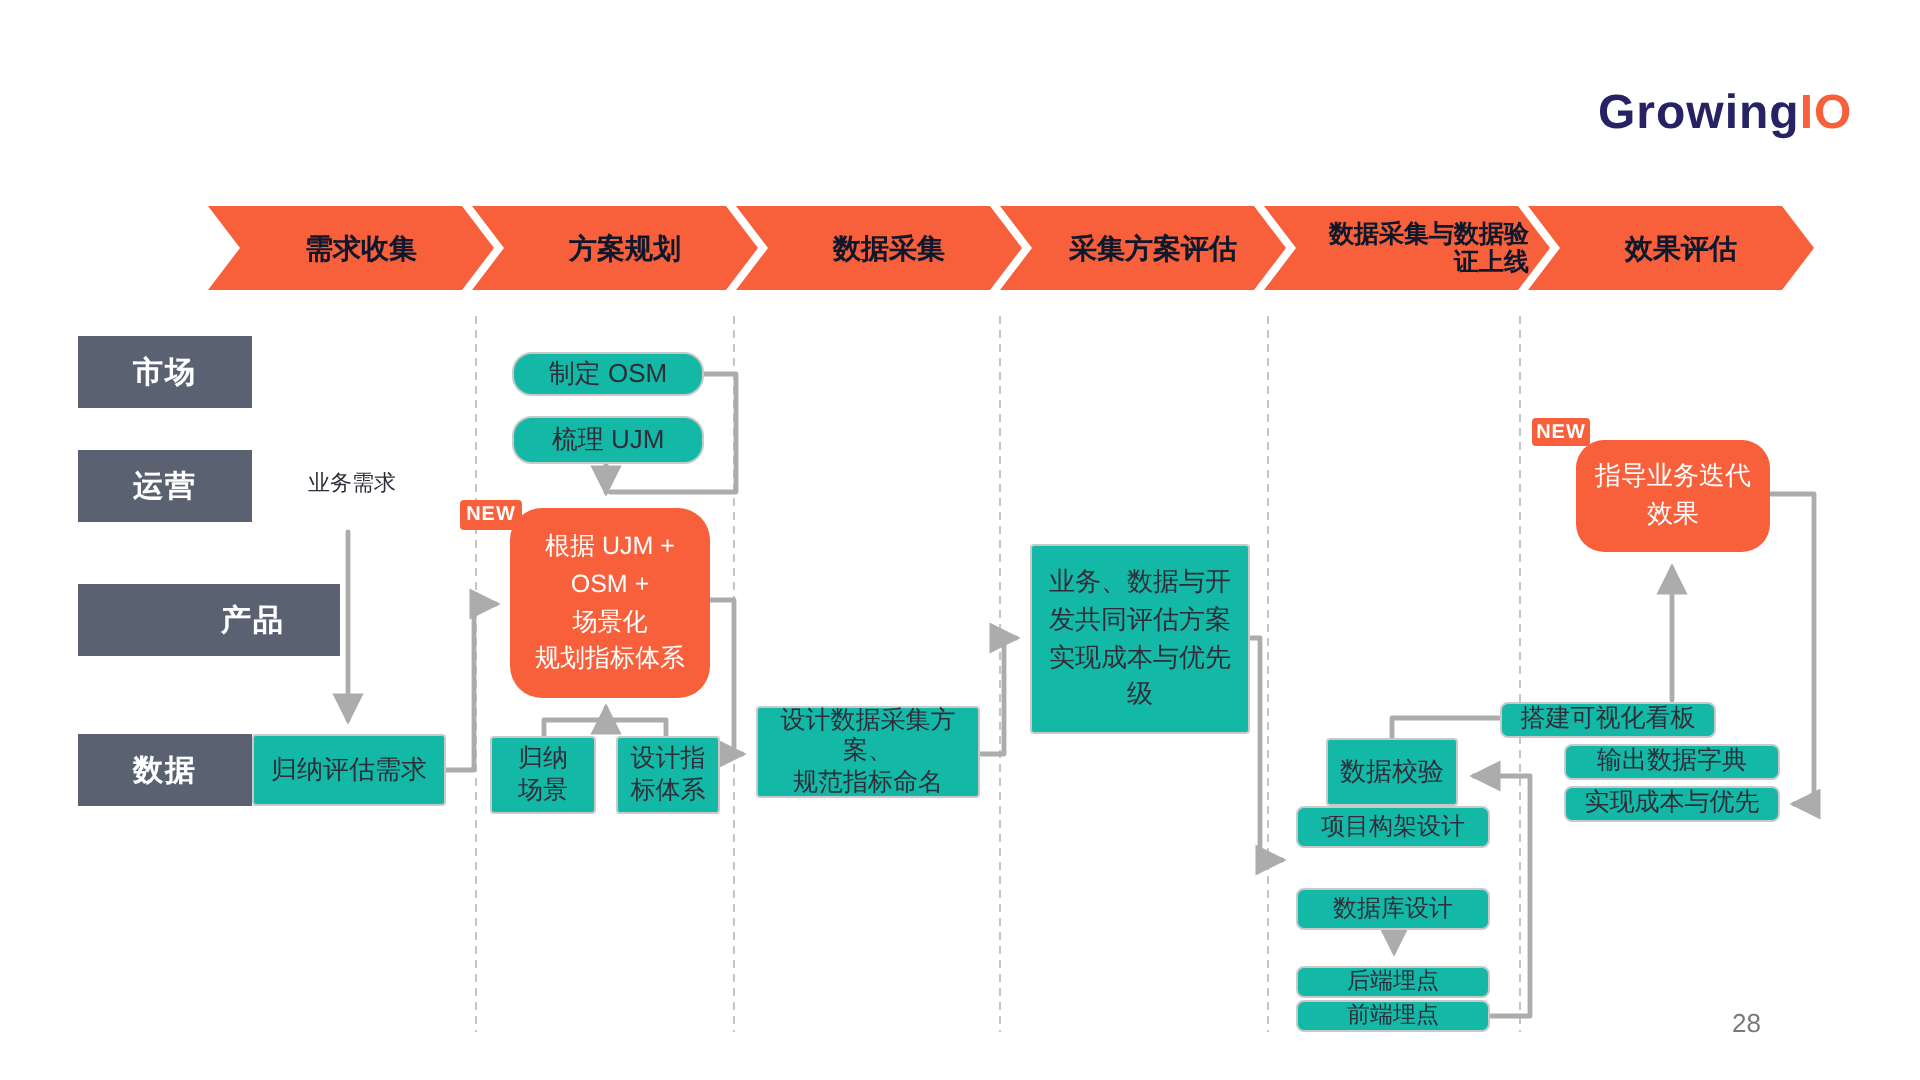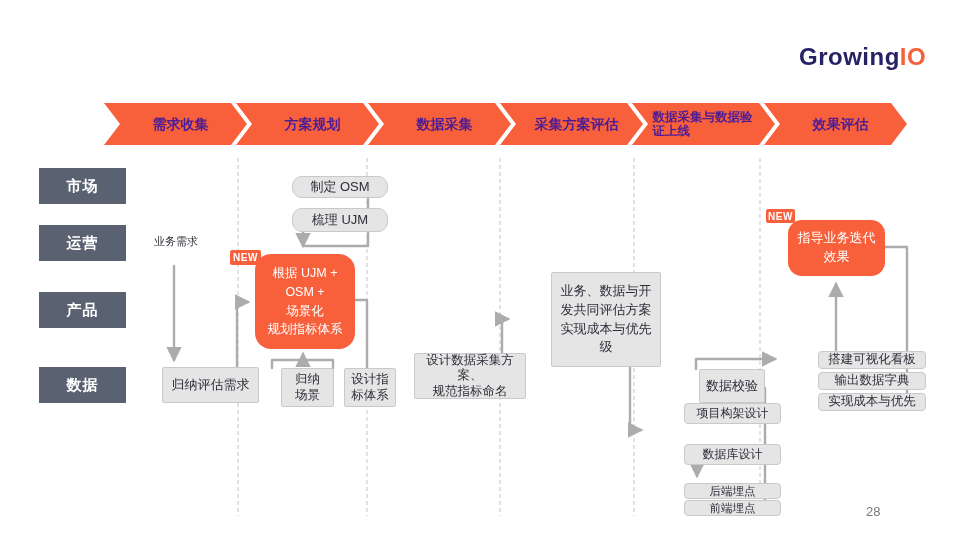--- a/index.html
+++ b/index.html
@@ -11,35 +11,35 @@
   .logo{position:absolute;left:799px;top:43px;font-size:24px;font-weight:bold;letter-spacing:.5px;text-align:right;}
   .logo .primary{color:#272264;}
   .logo .accent{color:#F8603C;}
   
   .chev{
     position:absolute;top:103px;height:42px;width:143px;background:#F8603C;
     clip-path:polygon(0 0,127px 0,100% 50%,127px 100%,0 100%,16px 50%);
     display:flex;align-items:center;justify-content:center;
   }
   .chev-label{
-    color:#4c1d95;font-weight:bold;font-size:14px;text-align:left;
+    color:#0f172a;font-weight:bold;font-size:14px;text-align:right;
     padding-left:10px;line-height:1.15;
   }
   .chev-label.small{font-size:12.5px;max-width:112px;}
   
   .role{
     position:absolute;left:10px;width:87px;height:36px;background:#5A6272;
     color:#ffffff;font-weight:bold;font-size:15px;
     display:flex;align-items:center;justify-content:center;letter-spacing:1px;margin-left:29px;
   }
   
   .node{
-    position:absolute;background:#e5e5e5;border:1px solid #C9C9C9;border-radius:2px;
+    position:absolute;background:#14b8a6;border:1px solid #C9C9C9;border-radius:2px;
     display:flex;align-items:center;justify-content:center;text-align:center;
-    white-space:pre-line;font-size:13px;line-height:1.25;color:#2e2e3a;box-sizing:border-box;margin-left:36px;
+    white-space:pre-line;font-size:13px;line-height:1.25;color:#2e2e3a;box-sizing:border-box;
   }
   .node.r10{border-radius:10px;}
   .node.r4{border-radius:4px;}
   .orange-node{
     position:absolute;background:#F8603C;border:none;color:#ffffff;
     display:flex;align-items:center;justify-content:center;text-align:center;
     white-space:pre-line;box-sizing:border-box;
   }
   .freetext{
     position:absolute;display:flex;align-items:center;justify-content:center;
@@ -75,21 +75,21 @@
   </div>
   <div class="chev" style="left:632px;">
     <span class="chev-label small">数据采集与数据验证上线</span>
   </div>
   <div class="chev" style="left:764px;">
     <span class="chev-label">效果评估</span>
   </div>
 
   <div class="role" style="top:168px;">市场</div>
   <div class="role" style="top:225px;">运营</div>
-  <div class="role" style="top:292px;">产品</div>
+  <div class="role" style="top:292px;padding-left:44px;">产品</div>
   <div class="role" style="top:367px;">数据</div>
 
   <svg class="overlay" width="960" height="540" viewBox="0 0 960 540">
     <defs>
       <marker id="arw" viewBox="0 0 10 10" refX="8.5" refY="5" markerWidth="6.5" markerHeight="6.5" orient="auto-start-reverse">
         <path d="M0,0 L10,5 L0,10 z" fill="#ACACAC"></path>
       </marker>
     </defs>
 
     <g stroke="#C5C5C5" stroke-width="1" stroke-dasharray="4 3">
@@ -149,21 +149,21 @@
   <div class="node" style="left:663px;top:369px;width:66px;height:34px;">数据校验</div>
 
   <div class="node r4" style="left:648px;top:403px;width:97px;height:21px;font-size:12px;">项目构架设计</div>
 
   <div class="node r4" style="left:648px;top:444px;width:97px;height:21px;font-size:12px;">数据库设计</div>
 
   <div class="node r4" style="left:648px;top:483px;width:97px;height:16px;font-size:11.5px;">后端埋点</div>
 
   <div class="node r4" style="left:648px;top:500px;width:97px;height:16px;font-size:11.5px;">前端埋点</div>
 
-  <div class="node r4" style="left:782px;top:351px;width:108px;height:18px;font-size:12.5px;">搭建可视化看板</div>
+  <div class="node r4" style="left:750px;top:351px;width:108px;height:18px;font-size:12.5px;">搭建可视化看板</div>
 
   <div class="node r4" style="left:782px;top:372px;width:108px;height:18px;font-size:12.5px;">输出数据字典</div>
 
   <div class="node r4" style="left:782px;top:393px;width:108px;height:18px;font-size:12.5px;">实现成本与优先</div>
 
   <div class="orange-node" style="left:788px;top:220px;width:97px;height:56px;border-radius:14px;font-size:13px;line-height:1.45;">指导业务迭代
 效果</div>
   <div class="badge" style="left:766px;top:209px;width:29px;height:14px;">NEW</div>
 
   <div class="pagenum">28</div>

